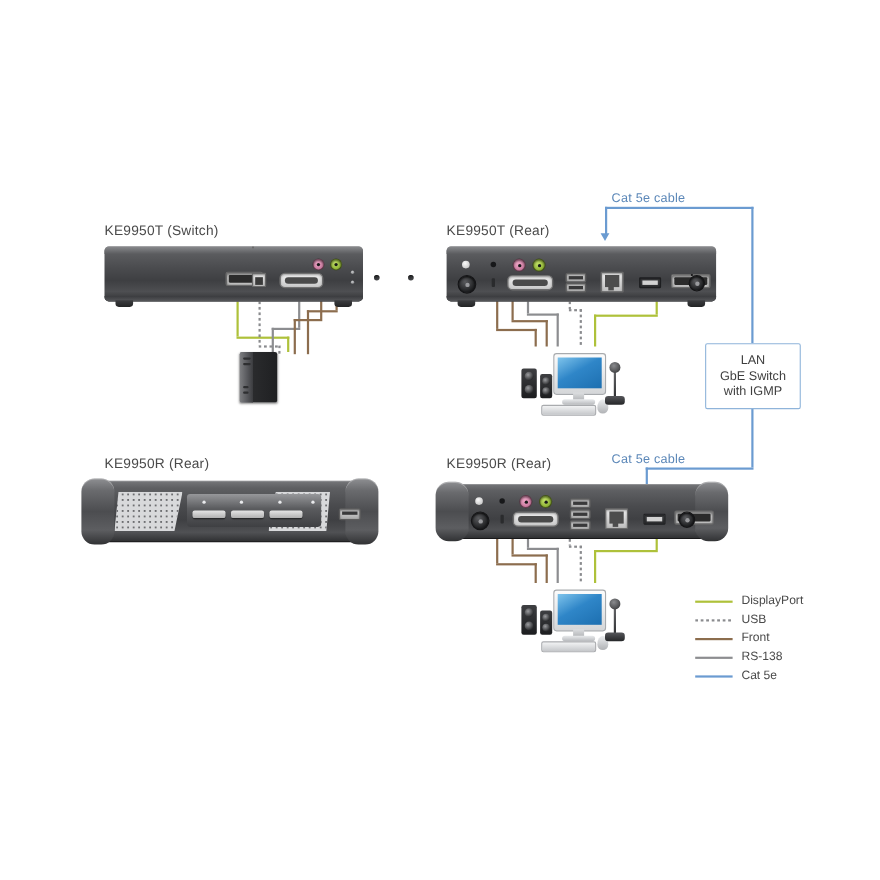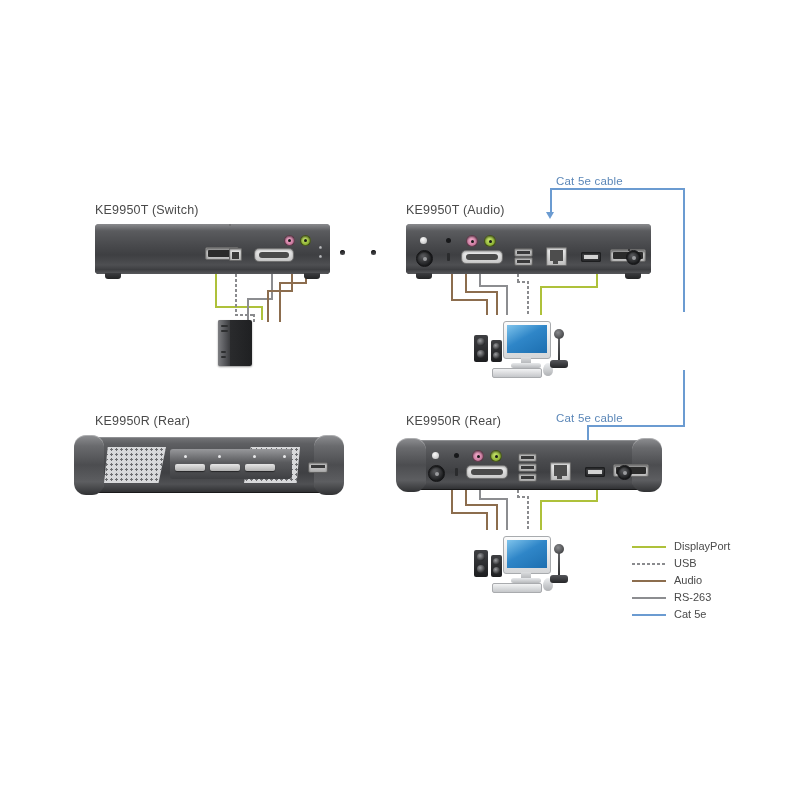--- a/index.html
+++ b/index.html
@@ -115,37 +115,44 @@
     background-image:linear-gradient(90deg,#8a8b8e 55%,transparent 0);background-size:5px 2px;}
   .arrow{position:absolute;width:0;height:0;border-left:4px solid transparent;border-right:4px solid transparent;
     border-top:7px solid #6b9bd1;}
 </style>
 </head>
 <body>
 
 <div class="stage">
 
   <div class="lbl" style="left:95px;top:203px;">KE9950T (Switch)</div>
-  <div class="lbl" style="left:406px;top:203px;">KE9950T (Audio)</div>
+  <div class="lbl" style="left:406px;top:203px;">KE9950T (Rear)</div>
   <div class="lbl" style="left:95px;top:414px;">KE9950R (Rear)</div>
   <div class="lbl" style="left:406px;top:414px;">KE9950R (Rear)</div>
 
   <div class="cat-lbl" style="left:556px;top:175px;">Cat 5e cable</div>
   <div class="cat-lbl" style="left:556px;top:412px;">Cat 5e cable</div>
 
   <div class="cab v c-net" style="left:683px;top:188px;height:124px;"></div>
   <div class="cab h c-net" style="left:550px;top:188px;width:135px;"></div>
   <div class="cab v c-net" style="left:550px;top:188px;height:26px;"></div>
   <div class="arrow" style="left:546px;top:212px;"></div>
 
   <div class="cab v c-net" style="left:683px;top:370px;height:55px;"></div>
   <div class="cab h c-net" style="left:587px;top:425px;width:98px;"></div>
   <div class="cab v c-net" style="left:587px;top:425px;height:24px;"></div>
   <div class="arrow" style="left:583px;top:447px;"></div>
 
+  <div class="lanbox" style="left:641px;top:312px;width:85px;height:58px;">
+    <span>
+      <b style="font-weight:400;display:block;">LAN</b>
+      <b style="font-weight:400;display:block;">GbE Switch</b>
+      <b style="font-weight:400;display:block;">with IGMP</b>
+    </span>
+  </div>
 
   <div class="cab v c-dp" style="left:215px;top:274px;height:32px;"></div>
   <div class="cab h c-dp" style="left:215px;top:306px;width:48px;"></div>
   <div class="cab v c-dp" style="left:261px;top:306px;height:14px;"></div>
 
   <div class="cab c-usb-v" style="left:235px;top:274px;height:40px;"></div>
   <div class="cab c-usb-h" style="left:235px;top:314px;width:20px;"></div>
   <div class="cab c-usb-v" style="left:253px;top:314px;height:8px;"></div>
 
   <div class="cab v c-rs" style="left:271px;top:274px;height:24px;"></div>
@@ -392,25 +399,25 @@
     <div class="leg-row" style="margin-bottom:3px;">
       <div class="leg-line" style="background:#aec13a;"></div>
       <div class="leg-txt">DisplayPort</div>
     </div>
     <div class="leg-row" style="margin-bottom:3px;">
       <div class="leg-dot"></div>
       <div class="leg-txt">USB</div>
     </div>
     <div class="leg-row" style="margin-bottom:3px;">
       <div class="leg-line" style="background:#8c6d4e;"></div>
-      <div class="leg-txt">Audio</div>
+      <div class="leg-txt">Front</div>
     </div>
     <div class="leg-row" style="margin-bottom:3px;">
       <div class="leg-line" style="background:#8c8d90;"></div>
-      <div class="leg-txt">RS-263</div>
+      <div class="leg-txt">RS-138</div>
     </div>
     <div class="leg-row">
       <div class="leg-line" style="background:#6b9bd1;"></div>
       <div class="leg-txt">Cat 5e</div>
     </div>
   </div>
 
 </div>
 
 </body></html>

